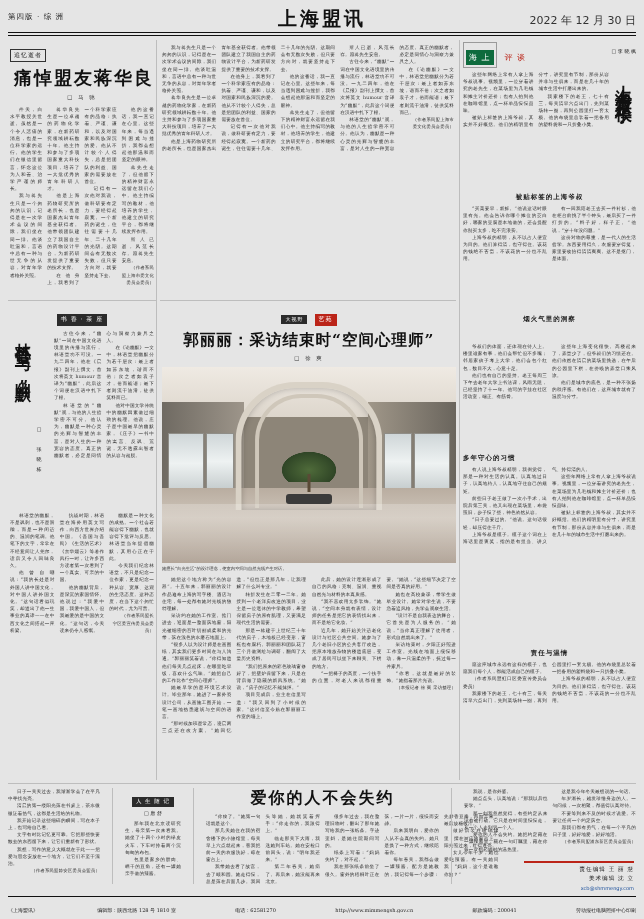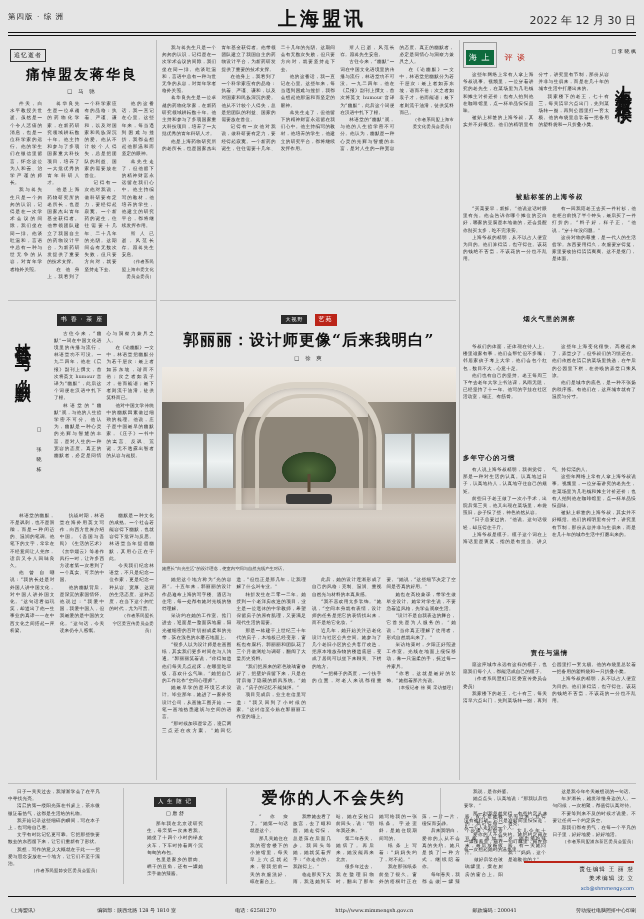--- a/index.html
+++ b/index.html
@@ -93,21 +93,21 @@
   <div class="vline" style="left:156px;top:40px;height:740px;"></div>
   <div class="vline" style="left:459px;top:40px;height:740px;"></div>
   <div class="hline" style="left:8px;top:300px;width:148px;"></div>
   <div class="hline" style="left:160px;top:300px;width:296px;"></div>
   <div class="hline" style="left:8px;top:783px;width:628px;"></div>
 
   <div class="col" style="left:10px;top:42px;width:144px;">
     <div style="margin-bottom:4px;">
       <span class="tag">追忆逝者</span>
     </div>
-    <div class="h-big" style="font-size:14px;text-align:center;letter-spacing:2px;margin:2px 0 4px;">痛悼盟友蒋华良</div>
+    <div class="h-big" style="font-size:18px;text-align:right;letter-spacing:2px;margin:2px 0 4px;">痛悼盟友蒋华良</div>
     <div class="byline" style="margin-bottom:5px;">□ 马 驰</div>
     <div class="body-text cols4" style="height:205px;">
       <p>件天，白水平教授关世逝。虽然是一个令人悲痛的消息，也是一位科学家的远行。他的学生们在微信里留言，怀念这位为人和善、治学严谨的师长。</p>
       <p>我与蒋先生只是一个匆匆的认识，记得是在一次学术会议的间隙，我们坐在同一排。他谈吐温和，言语中总有一种与世无争的从容，对青年学者格外关照。</p>
       <p>蒋华良先生是一位卓越的药物化学家，在新药研究领域耕耘数十年。他主持和参与了多项国家重大科技项目，培养了一大批优秀的青年科研人才。</p>
       <p>他是上海药物研究所的老所长，也是国家杰出青年基金获得者。他带领团队建立了我国自主的药物设计平台，为新药研发提供了重要的技术支撑。</p>
       <p>在他身上，我看到了一个科学家应有的品格：执着、严谨、谦和，以及对国家和民族深沉的爱。他从不计较个人得失，总是把团队的利益、国家的需要放在首位。</p>
       <p>记得有一次他对我说，做科研要有定力，要经得起寂寞。一个新药的诞生，往往需要十几年、二十几年的光阴。这期间会有无数次失败，但只要方向对，就要坚持走下去。</p>
       <p>他的这番话，我一直记在心里。这些年来，每当遇到困难与挫折，我都会想起他那温和而坚定的眼神。</p>
       <p>蒋先生走了，但他留下的精神财富永远留在我们心中。他主持编写的教材，他培养的学生，他建立的研究平台，都将继续发挥作用。</p>
@@ -158,21 +158,21 @@
       <p>在《论幽默》一文中，林语堂把幽默分为若干层次：最上者如苏东坡，谐而不俗；次之者如袁子才，俗而能谐；最下者则流于油滑，徒供笑料而已。</p>
       <p class="sig">（作者系民盟上海市委文化委员会委员）</p>
     </div>
   </div>
 
   <div class="col" style="left:162px;top:306px;width:294px;">
     <div style="text-align:center;margin-bottom:4px;">
       <span class="tag-dark" style="font-size:5px;">大视野</span>
       <span class="tag-red" style="margin-left:2px;">艺苑</span>
     </div>
-    <div class="h-big" style="font-size:15.5px;text-align:center;letter-spacing:1px;margin:2px 0 4px;">郭丽丽：设计师更像“后来我明白”</div>
+    <div class="h-big" style="font-size:15.5px;text-align:center;letter-spacing:1px;margin:2px 0 4px;">郭丽丽：采访结束时“空间心理师”</div>
     <div class="byline" style="margin-bottom:5px;">□ 徐 爽</div>
 
     <div class="photo" style="width:294px;height:196px;">
       <div class="ph-ceiling"></div>
       <div class="ph-wallL"></div>
       <div class="ph-wallR"></div>
       <div class="ph-win" style="left:6px;top:34%;width:34px;height:30%;"></div>
       <div class="ph-win" style="left:44px;top:34%;width:26px;height:28%;"></div>
       <div class="ph-win" style="right:6px;top:34%;width:34px;height:30%;"></div>
       <div class="ph-win" style="right:44px;top:34%;width:26px;height:28%;"></div>
@@ -263,21 +263,21 @@
     <div style="text-align:center;font-family:'DejaVu Serif',serif;font-weight:bold;font-size:6.5px;letter-spacing:1px;margin:3px 0 3px;">责任与温情</div>
     <div class="body-text cols2" style="height:106px;">
       <p>愿这座城市永远有这样的模子，也愿我们每个人，都能活成自己的模子。</p>
       <p>（作者系民盟虹口区委宣传委员会委员）</p>
       <p>我家楼下的老王，七十有三，每天清早六点出门，先到菜场转一圈，再到公园里打一套太极。他的布袋里总装着一把备用的塑料袋和一只折叠小凳。</p>
       <p>上海爷叔的精明，从不以占人便宜为目的。他们算得清，也守得住。该花的钱绝不吝啬，不该花的一分也不乱用。</p>
     </div>
   </div>
 
   <div class="col" style="left:8px;top:788px;width:628px;height:100px;">
-    <div style="display:flex;gap:23px;">
+    <div style="display:flex;gap:12px;">
 
       <div class="body-text" style="width:92px;height:96px;">
         <p>日子一天天过去，我渐渐学会了在平凡中寻找光亮。</p>
         <p>清晨的第一缕阳光落在书桌上，茶水微微泛着热气，这都是生活给的礼物。</p>
         <p>我开始记录这些细碎的瞬间，写在本子上，也写给自己看。</p>
         <p>文字有时比记忆更可靠。它把那些快要散去的东西留下来，让它们重新有了形状。</p>
         <p>我想，写作的意义大概就在于此——把爱与思念安放在一个地方，让它们不至于漂泊。</p>
         <p class="sig">（作者系民盟静安区委员会盟员）</p>
       </div>
       <div class="vline" style="position:relative;left:0;top:0;height:96px;"></div>

